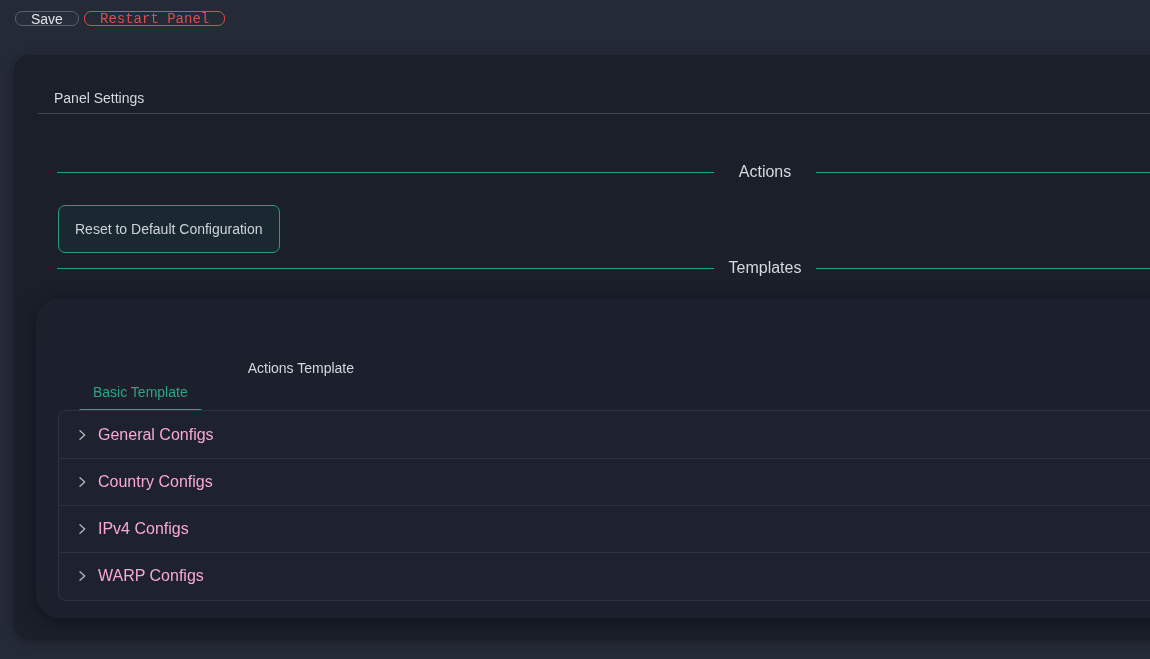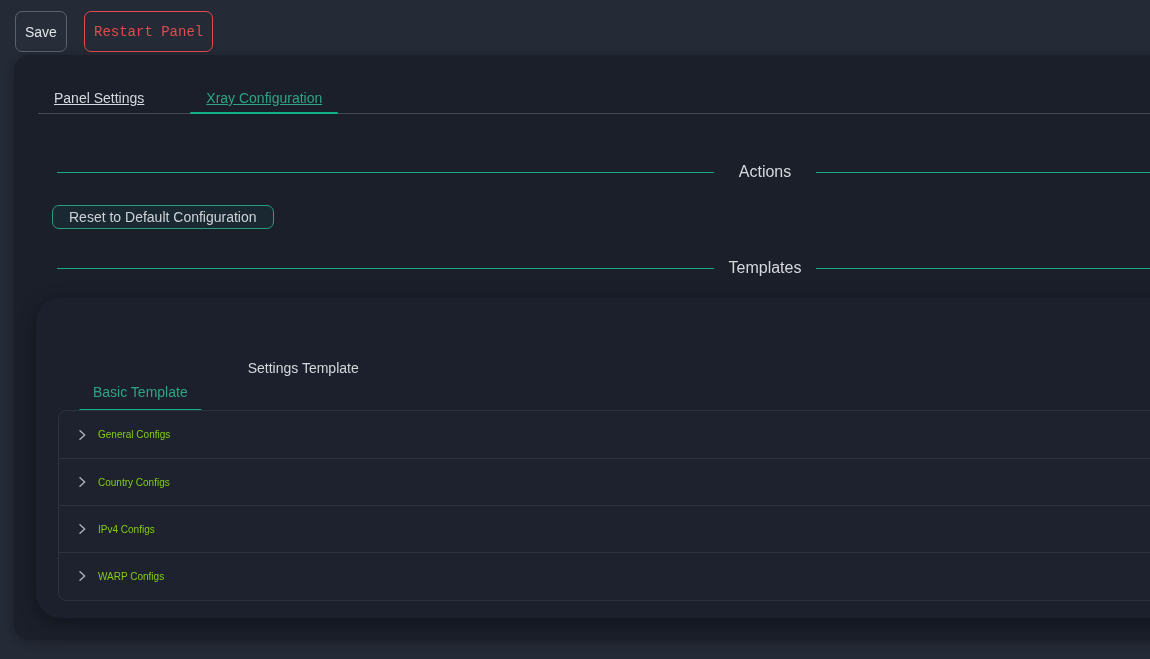--- a/index.html
+++ b/index.html
@@ -6,23 +6,23 @@
   html,body { width:1150px; height:659px; }
   body {
     position:relative;
     background:#242a36;
     overflow:hidden;
     font-family:"Liberation Sans", sans-serif;
     -webkit-font-smoothing:antialiased;
   }
   
   .btn {
-    position:absolute; top:11px; height:41px;
+    position:absolute; top:11px; height:15px;
     display:inline-flex; align-items:center;
-    padding:0 9px; font-size:14px;
+    padding:0 15px; font-size:14px;
     border-radius:7px; cursor:pointer;
     background:transparent;
   }
   .save-btn {
     left:15px;
     background:#272d39;
     border:1px solid #5a6170;
     color:#e0e3e7;
   }
   .restart-btn {
@@ -44,21 +44,20 @@
     display:flex;
     border-bottom:1px solid #434a57;
   }
   .tab {
     position:relative;
     padding:0 16px 5px;
     margin-right:30px;
     font-size:14px; line-height:20px;
     color:#d6d9de; cursor:pointer;
     white-space:nowrap;
-    text-decoration:underline;
   }
   .tab.active { color:#2da584; }
   .tab.active::after {
     content:""; position:absolute; left:0; right:0; bottom:-1px;
     height:2px; background:#12b287; border-radius:2px;
   }
   
   .divider {
     position:absolute; left:43px; right:0;
     height:28px; display:flex; align-items:center;
@@ -66,21 +65,21 @@
   .divider-actions   { top:103px; }
   .divider-templates { top:199px; }
   .rule-left  { width:657px; height:1px; background:#19a77e; }
   .rule-right { flex:1;      height:1px; background:#19a77e; }
   .divider-text {
     width:90px; margin:0 6px; text-align:center;
     font-size:16px; color:#d6d9dd; white-space:nowrap;
   }
   
   .reset-btn {
-    position:absolute; left:38px; top:150px; height:24px;
+    position:absolute; left:44px; top:150px; height:48px;
     display:inline-flex; align-items:center;
     padding:3px 16px; font-size:14px;
     color:#ced2d8;
     background:rgba(30,180,140,0.07);
     border:1px solid #279e7b;
     border-radius:7px; cursor:pointer;
   }
   
   .templates-card {
     position:absolute; left:22px; right:-26px; top:243px; height:320px;
@@ -119,56 +118,55 @@
     display:flex; align-items:center;
     padding-left:17px;
     border-top:1px solid #2c323e;
     cursor:pointer;
   }
   .collapse-item:first-child { border-top:none; }
   .chevron {
     width:12px; height:12px; margin-right:10px;
     flex:0 0 auto; display:block;
   }
-  .collapse-label { font-size:10px; color:#84cc16; }
+  .collapse-label { font-size:16px; color:#f9a8d4; }
 </style>
 </head>
 <body>
 
 <div>
   <button class="btn save-btn">Save</button>
   <button class="btn restart-btn">Restart Panel</button>
 </div>
 
 <div class="main-card">
 
   <div class="main-tabbar">
     <div class="tab">Panel Settings</div>
-    <div class="tab active">Xray Configuration</div>
   </div>
 
   <div class="divider divider-actions">
     <div class="rule-left"></div>
     <div class="divider-text">Actions</div>
     <div class="rule-right"></div>
   </div>
 
   <button class="reset-btn">Reset to Default Configuration</button>
 
   <div class="divider divider-templates">
     <div class="rule-left"></div>
     <div class="divider-text">Templates</div>
     <div class="rule-right"></div>
   </div>
 
   <div class="templates-card">
 
     <div class="tpl-tabbar">
       <div class="tpl-tab active">Basic Template</div>
-      <div class="tpl-tab">Settings Template</div>
+      <div class="tpl-tab">Actions Template</div>
     </div>
 
     <div class="collapse">
 
       <div class="collapse-item">
         <svg class="chevron" viewBox="0 0 12 12" fill="none">
           <polyline points="4,1.8 8.7,6 4,10.2" stroke="#aeb3ba" stroke-width="1.4" stroke-linecap="round" stroke-linejoin="round"></polyline>
         </svg>
         <span class="collapse-label">General Configs</span>
       </div>

